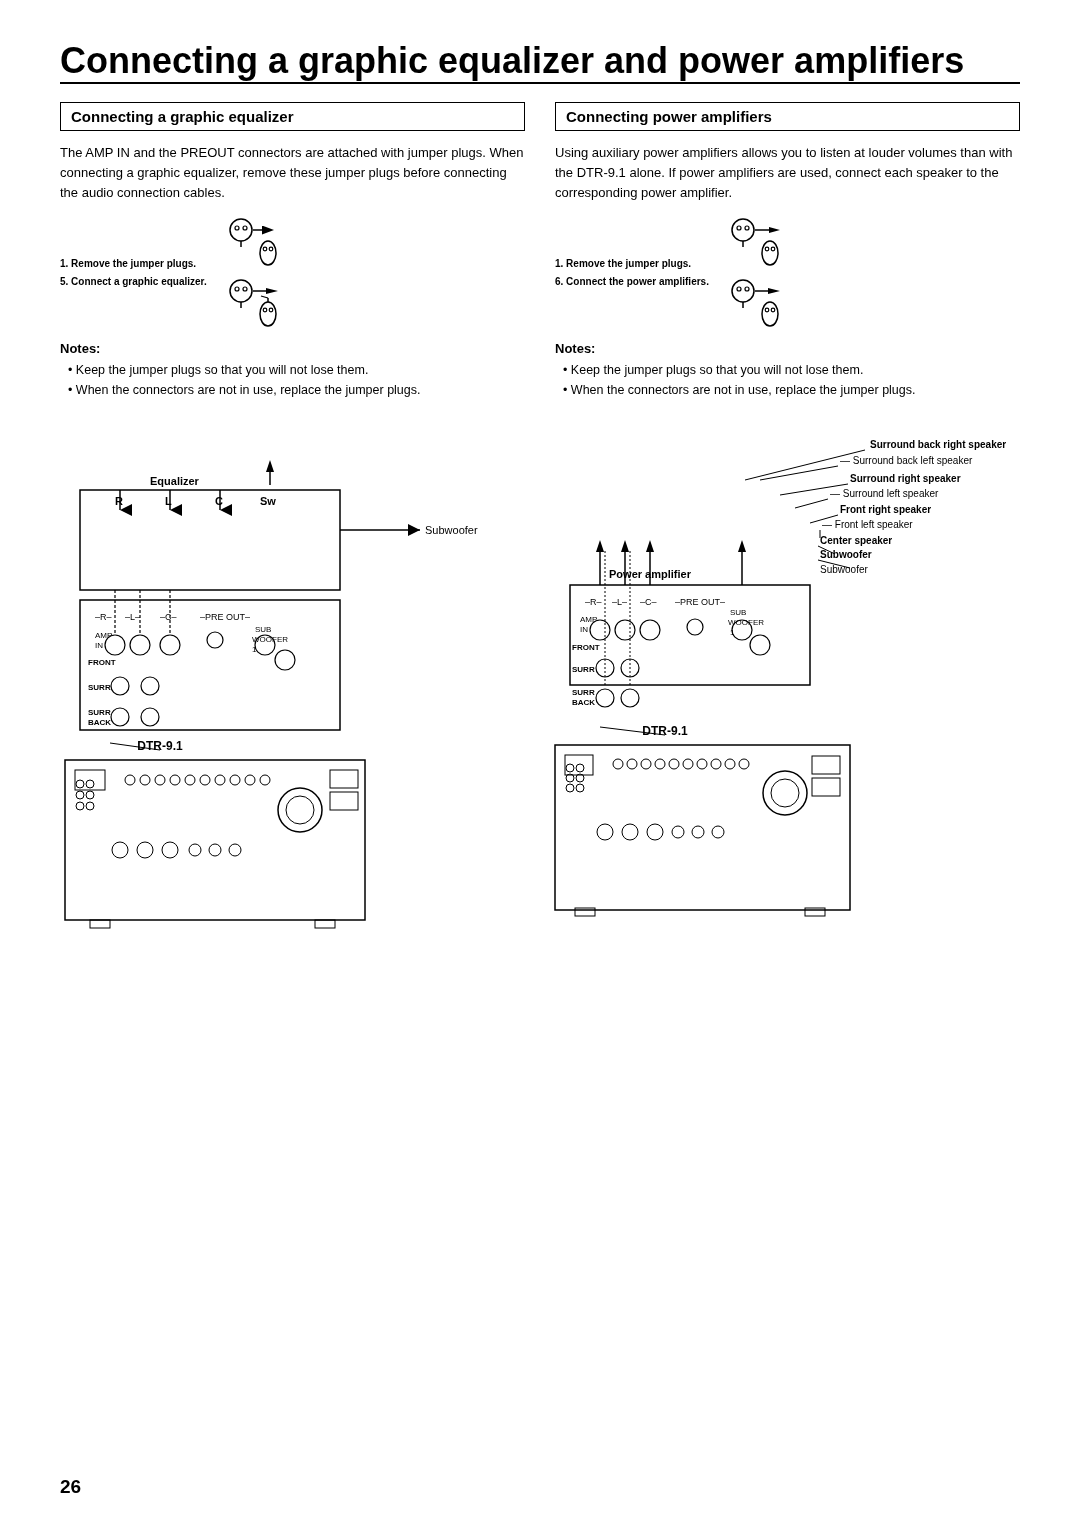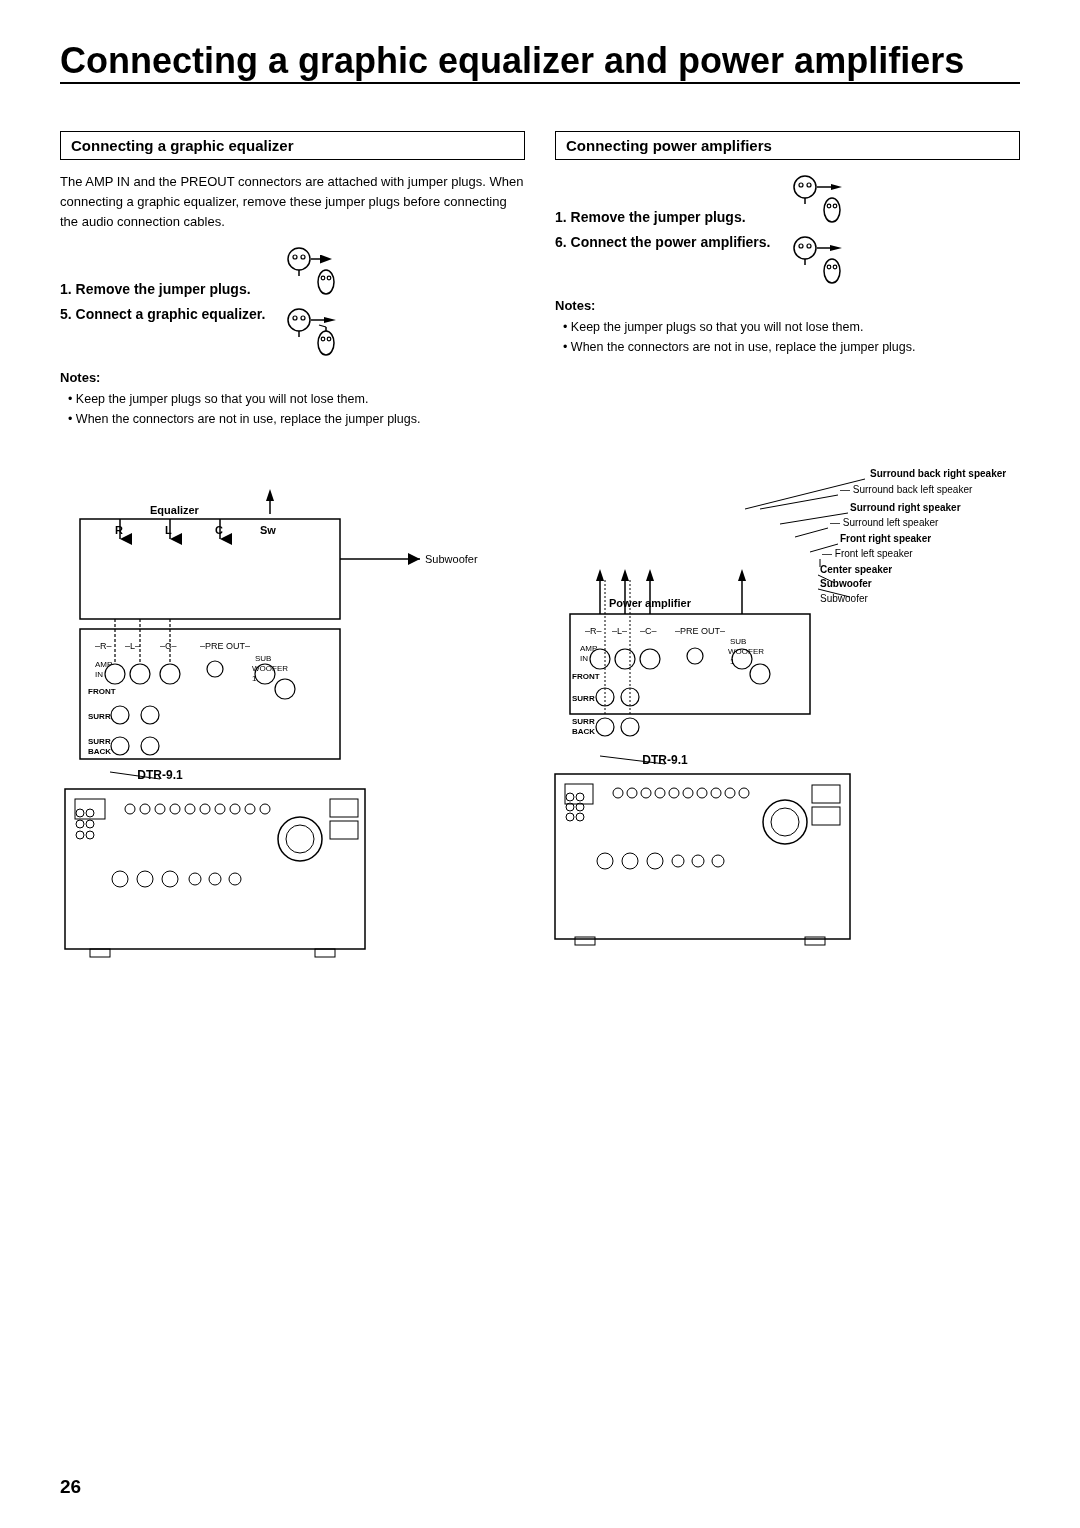--- a/index.html
+++ b/index.html
@@ -24,35 +24,34 @@
     .col {
       flex: 1;
     }
     .section-header {
       border: 1.5px solid #000;
       padding: 5px 10px;
       font-weight: bold;
       font-size: 15px;
       margin-bottom: 12px;
       background: #fff;
-      margin-top: 29px;
     }
     .body-text {
       font-size: 13px;
       line-height: 1.55;
       margin-bottom: 12px;
     }
     .steps-area {
       display: flex;
       align-items: center;
       gap: 16px;
       margin-bottom: 10px;
     }
     .steps-text {
-      font-size: 14px;
+      font-size: 10px;
       font-weight: bold;
       line-height: 1.8;
     }
     .plug-icon {
       display: flex;
       flex-direction: column;
       gap: 6px;
       align-items: center;
     }
     .notes-section {
@@ -148,20 +147,21 @@
       <div class="notes-title">Notes:</div>
       <ul class="notes-list">
         <li>Keep the jumper plugs so that you will not lose them.</li>
         <li>When the connectors are not in use, replace the jumper plugs.</li>
       </ul>
     </div>
   </div>
 
   <div class="col">
     <div class="section-header">Connecting power amplifiers</div>
+    <p class="body-text">Using auxiliary power amplifiers allows you to listen at louder volumes than with the DTR-9.1 alone. If power amplifiers are used, connect each speaker to the corresponding power amplifier.</p>
     <div class="steps-area">
       <div class="steps-text">
         <div>1.  Remove the jumper plugs.</div>
         <div>6.  Connect the power amplifiers.</div>
       </div>
       <div class="plug-icon">
         <svg width="55" height="55" viewBox="0 0 55 55">
           <circle cx="18" cy="15" r="11" fill="none" stroke="#000" stroke-width="1.5"></circle>
           <circle cx="14" cy="13" r="2" fill="none" stroke="#000" stroke-width="1.2"></circle>
           <circle cx="22" cy="13" r="2" fill="none" stroke="#000" stroke-width="1.2"></circle>

